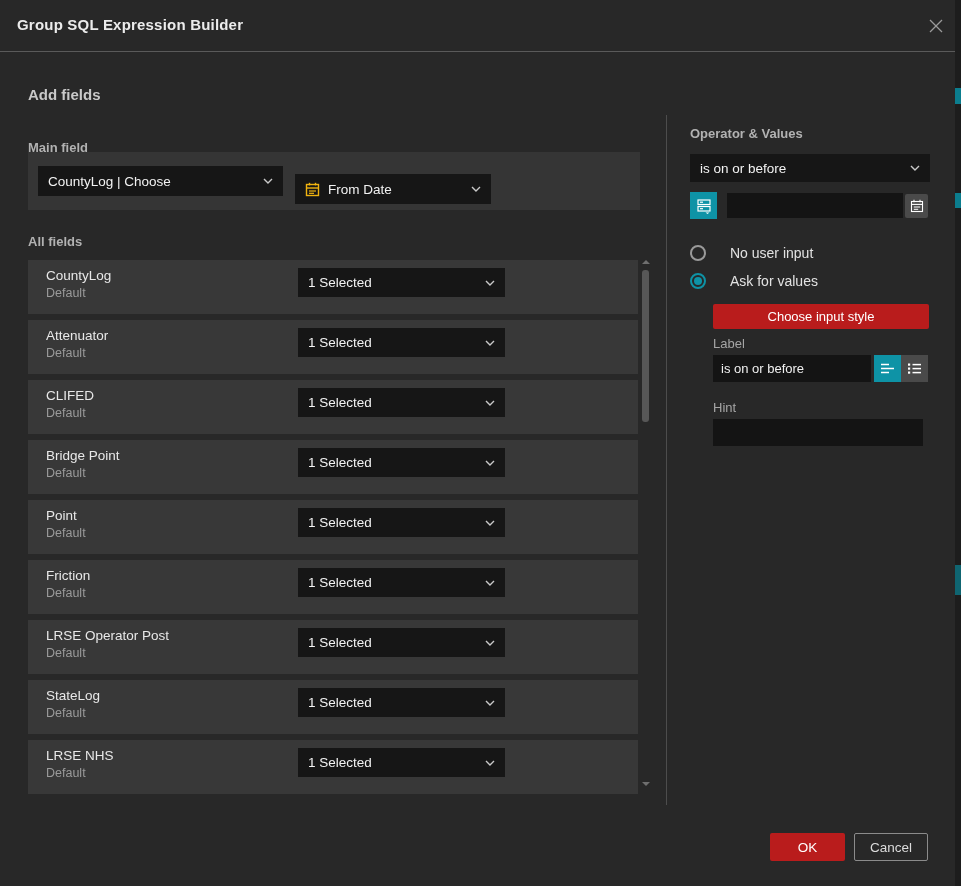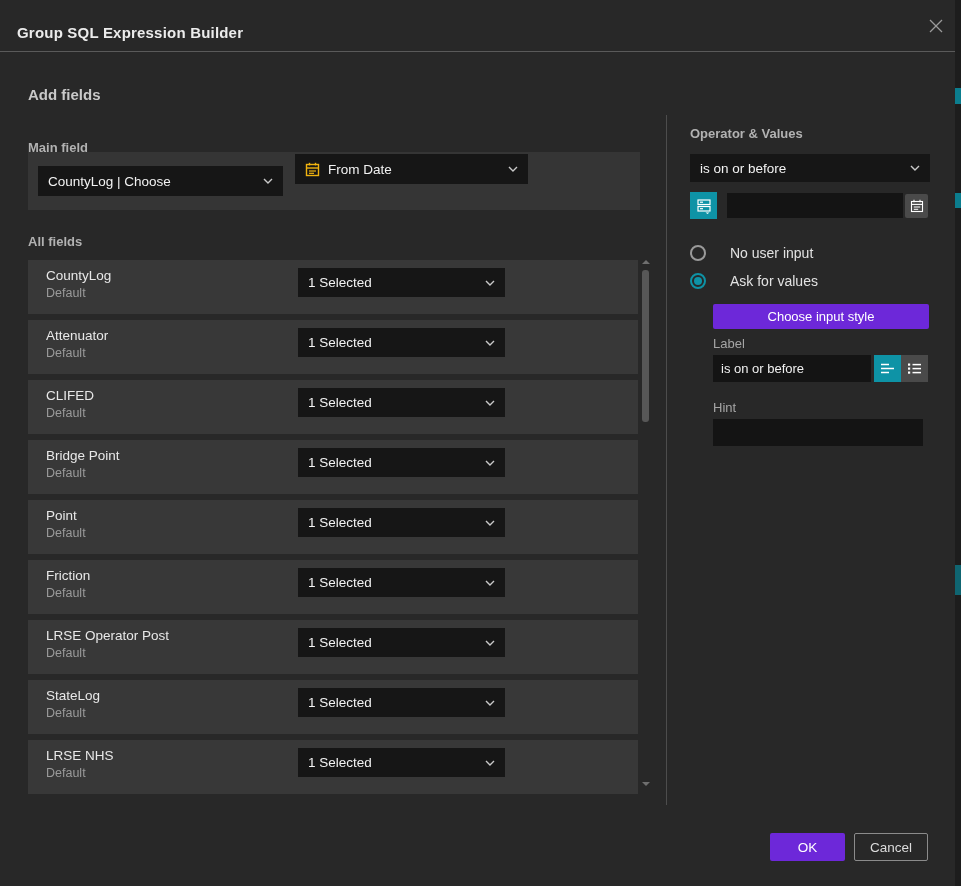--- a/index.html
+++ b/index.html
@@ -5,21 +5,21 @@
   * { margin:0; padding:0; box-sizing:border-box; }
   html,body { background:#1a1a1a; }
   body { font-family:"Liberation Sans", sans-serif; }
   #dialog {
     position:relative; width:961px; height:886px;
     background:#282828; overflow:hidden; color:#e8e8e8;
   }
   
   .titlebar { position:absolute; top:0; left:0; width:955px; height:52px;
     border-bottom:1px solid #5a5a5a; }
-  .title { position:absolute; left:17px; top:24px; font-size:15px; font-weight:700;
+  .title { position:absolute; left:17px; top:16px; font-size:15px; font-weight:700;
     color:#ececec; letter-spacing:.2px; }
   .close-btn { position:absolute; right:14px; top:15px; width:22px; height:22px;
     display:flex; align-items:center; justify-content:center; cursor:pointer; }
   
   .h-add { position:absolute; left:28px; top:86px; font-size:15px; font-weight:700; color:#c9c9c9; }
   .h-sec { position:absolute; font-size:13px; font-weight:700; color:#b2b2b2; }
   
   .select { position:absolute; background:#161616; color:#f2f2f2; font-size:13.5px;
     display:flex; align-items:center; padding:0 10px; cursor:pointer; }
   .select .txt { flex:1; white-space:nowrap; overflow:hidden; }
@@ -40,21 +40,21 @@
   .vdivider { position:absolute; left:666px; top:115px; width:1px; height:690px; background:#4d4d4d; }
   
   .icon-btn { position:absolute; display:flex; align-items:center; justify-content:center; cursor:pointer; }
   .tfield { position:absolute; background:#141414; border:none; outline:none; color:#f0f0f0;
     font-size:13px; font-family:"Liberation Sans", sans-serif; padding:0 8px; }
   .radio-row { position:absolute; left:690px; display:flex; align-items:center; gap:24px; cursor:pointer; }
   .radio { width:16px; height:16px; border-radius:50%; border:2px solid #9a9a9a; flex:none; }
   .radio.sel { border-color:#0e93a6; display:flex; align-items:center; justify-content:center; }
   .radio.sel::after { content:""; width:8px; height:8px; border-radius:50%; background:#0e93a6; }
   .radio-lbl { font-size:14px; color:#e2e2e2; }
-  .btn-teal { position:absolute; background:#6d28d9; color:#ffffff; font-size:13px;
+  .btn-teal { position:absolute; background:#b91c1c; color:#ffffff; font-size:13px;
     display:flex; align-items:center; justify-content:center; cursor:pointer; border-radius:2px;
     font-family:"Liberation Sans", sans-serif; border:none; }
   .caption { position:absolute; font-size:13px; color:#a5a5a5; }
   
   .btn-cancel { position:absolute; left:854px; top:833px; width:74px; height:28px;
     background:transparent; border:1px solid #8b8b8b; color:#dcdcdc; font-size:13.5px;
     display:flex; align-items:center; justify-content:center; cursor:pointer; border-radius:2px; }
   
   .edge { position:absolute; right:0; top:0; width:6px; height:886px; background:#1d1d1d; }
   .edge .teal { position:absolute; right:0; width:6px; background:#0b7d8e; }
@@ -79,21 +79,21 @@
 
   <div class="main-panel">
     <div class="select" style="left:10px; top:14px; width:245px; height:30px;">
       <span class="txt">CountyLog | Choose</span>
       <span class="chev">
         <svg width="10" height="6" viewBox="0 0 10 6">
             <polyline points="1,1 5,5 9,1" fill="none" stroke="#c9c9c9" stroke-width="1.4"></polyline>
           </svg>
       </span>
     </div>
-    <div class="select" style="left:267px; top:2px; width:233px; height:30px;">
+    <div class="select" style="left:267px; top:22px; width:196px; height:30px;">
       <span style="display:flex; margin-right:8px;">
         <svg width="15" height="15" viewBox="0 0 15 15">
           <rect x="1.5" y="2.5" width="12" height="11" fill="none" stroke="#f0b310" stroke-width="1.4"></rect>
           <line x1="1.5" y1="6" x2="13.5" y2="6" stroke="#f0b310" stroke-width="1.4"></line>
           <line x1="4.5" y1="0.8" x2="4.5" y2="3.4" stroke="#f0b310" stroke-width="1.4"></line>
           <line x1="10.5" y1="0.8" x2="10.5" y2="3.4" stroke="#f0b310" stroke-width="1.4"></line>
           <line x1="4" y1="9" x2="11" y2="9" stroke="#f0b310" stroke-width="1.2"></line>
           <line x1="4" y1="11.3" x2="9" y2="11.3" stroke="#f0b310" stroke-width="1.2"></line>
         </svg>
       </span>

